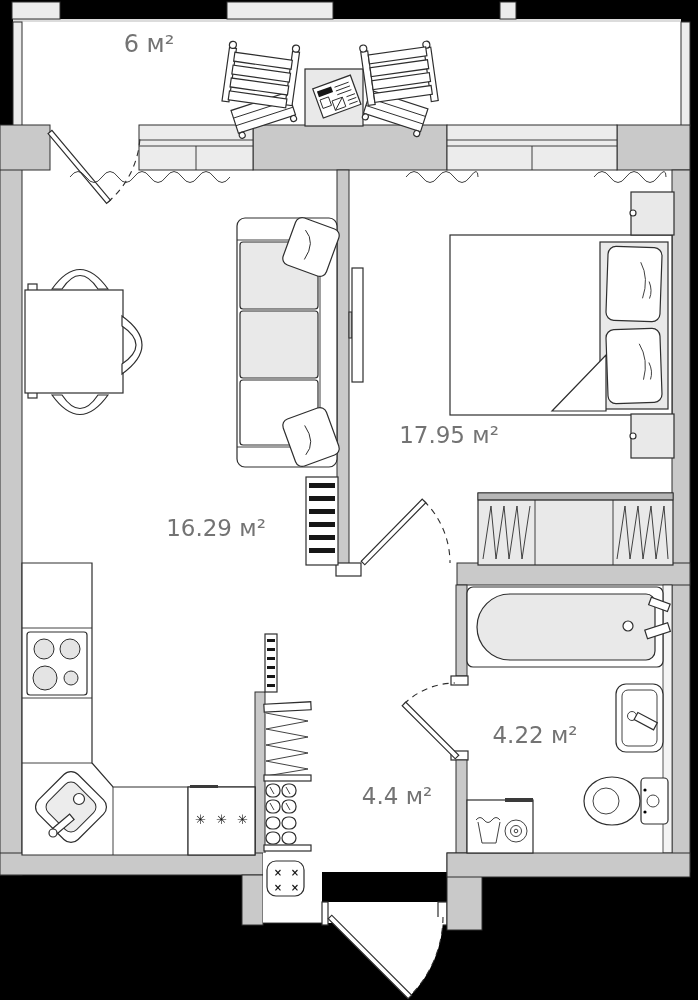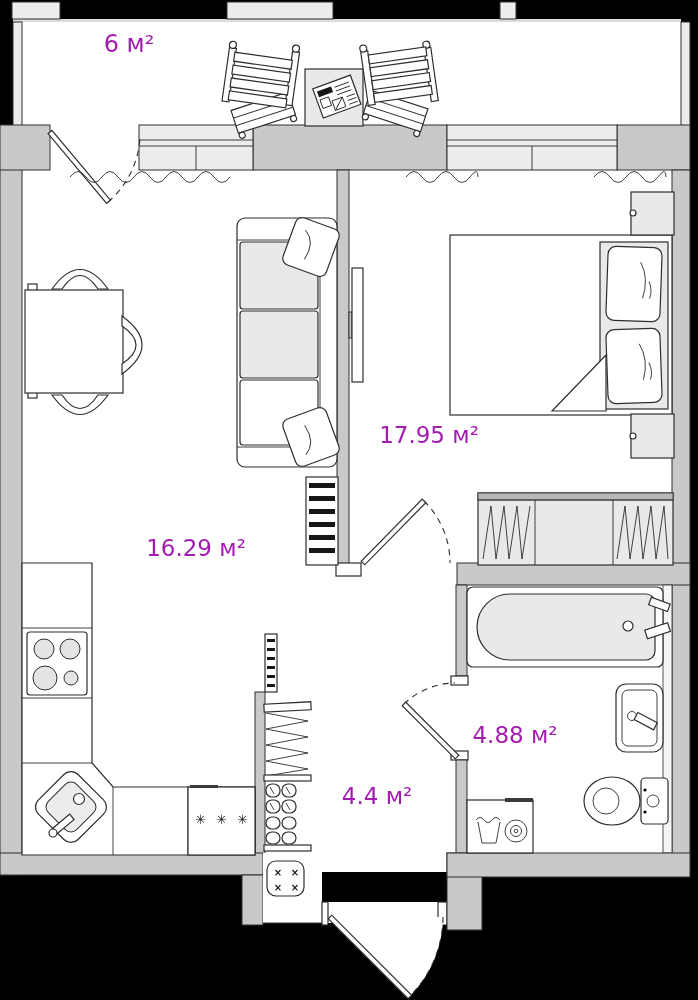--- a/index.html
+++ b/index.html
@@ -15,21 +15,21 @@
   .duct{fill:#f4f4f4;stroke:var(--outline);stroke-width:.8;}
   .white{fill:var(--floor);stroke:var(--outline);stroke-width:1.2;}
   .lgray{fill:var(--furniture-light);stroke:var(--outline);stroke-width:1.2;}
   .blk{fill:var(--exterior);}
   .fillwhite{fill:var(--floor);}
   .thin{fill:none;stroke:var(--outline);stroke-width:.9;}
   .dash{fill:none;stroke:var(--outline);stroke-width:1.1;stroke-dasharray:6 5;}
   .slat{fill:#161616;}
   .darkstrip{fill:#3a3a3a;}
   .room-label{position:absolute;transform:translate(-50%,-50%);font-size:23px;
-              color:#a21caf;white-space:nowrap;}
+              color:#737373;white-space:nowrap;margin-left:20px;}
   .room-label.big{font-size:24px;}
   .fridge-label{position:absolute;transform:translate(-50%,-50%);font-size:13px;
                 letter-spacing:3px;color:#131313;white-space:nowrap;}
   .mat-x{position:absolute;transform:translate(-50%,-50%);font-size:10px;
          font-weight:bold;color:#131313;}
 </style>
 </head>
 <body>
 
 <div class="plan">
@@ -315,23 +315,23 @@
     <rect x="282" y="817" width="14" height="12" rx="6" class="white"></rect>
     <rect x="266" y="832" width="14" height="12" rx="6" class="white"></rect>
     <rect x="282" y="832" width="14" height="12" rx="6" class="white"></rect>
   </g>
   <g>
     <rect x="267" y="861" width="37" height="35" rx="9" class="white"></rect>
   </g>
 </svg>
 
 <div class="room-label big" style="left:129px;top:44px">6 м²</div>
-<div class="room-label" style="left:196px;top:548px">16.29 м²</div>
+<div class="room-label" style="left:196px;top:528px">16.29 м²</div>
 <div class="room-label" style="left:429px;top:435px">17.95 м²</div>
-<div class="room-label" style="left:515px;top:735px">4.88 м²</div>
+<div class="room-label" style="left:515px;top:735px">4.22 м²</div>
 <div class="room-label" style="left:377px;top:796px">4.4 м²</div>
 
 <div class="fridge-label" style="left:223px;top:819px">✳ ✳ ✳</div>
 <div class="mat-x" style="left:278px;top:872px">×</div>
 <div class="mat-x" style="left:295px;top:872px">×</div>
 <div class="mat-x" style="left:278px;top:887px">×</div>
 <div class="mat-x" style="left:295px;top:887px">×</div>
 </div>
 
 </body></html>

